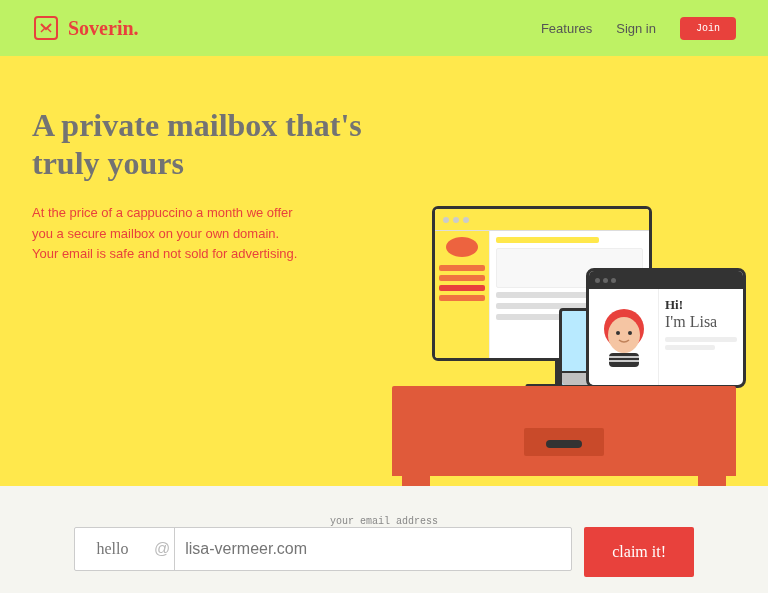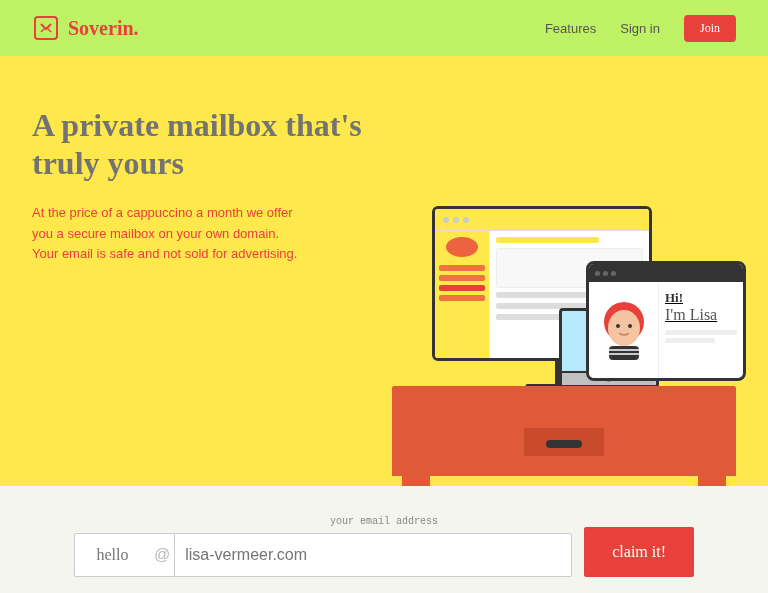--- a/index.html
+++ b/index.html
@@ -39,23 +39,23 @@
       color: #555;
       text-decoration: none;
       font-family: Arial, sans-serif;
     }
     .nav-join {
       background: #e8413c;
       color: #fff;
       border: none;
       padding: 6px 16px;
       border-radius: 4px;
-      font-size: 12px;
+      font-size: 10px;
       cursor: pointer;
-      font-family: Liberation Serif, serif;
+      font-family: Liberation Mono, monospace;
     }
 
     
     .hero {
       background: #ffe84c;
       padding: 40px 32px 0 32px;
       min-height: 430px;
       position: relative;
       overflow: hidden;
       display: flex;
@@ -268,29 +268,28 @@
     }
     .imac-button {
       width: 6px; height: 6px;
       border-radius: 50%;
       background: #888;
     }
 
     
     .tablet {
       position: absolute;
-      bottom: 95px;
+      bottom: 88px;
       right: -10px;
       width: 160px;
       height: 120px;
       background: #fff;
       border: 3px solid #333;
       border-radius: 8px;
       overflow: hidden;
-      text-decoration: underline;
     }
     .tablet-topbar {
       height: 18px;
       background: #333;
       display: flex;
       align-items: center;
       padding: 0 6px;
       gap: 3px;
     }
     .tablet-dot {
@@ -383,21 +382,21 @@
       padding: 30px 32px 36px 32px;
     }
     .email-form-label {
       text-align: center;
       font-size: 10px;
       color: #888;
       font-family: Liberation Mono, monospace;
     }
     .email-form-row {
       display: flex;
-      align-items: flex-end;
+      align-items: flex-start;
       justify-content: center;
       gap: 0;
       max-width: 620px;
       margin: 0 auto;
     }
     .email-form-outer {
       border: 1.5px solid #ccc;
       display: flex;
       align-items: center;
       border-radius: 2px;

